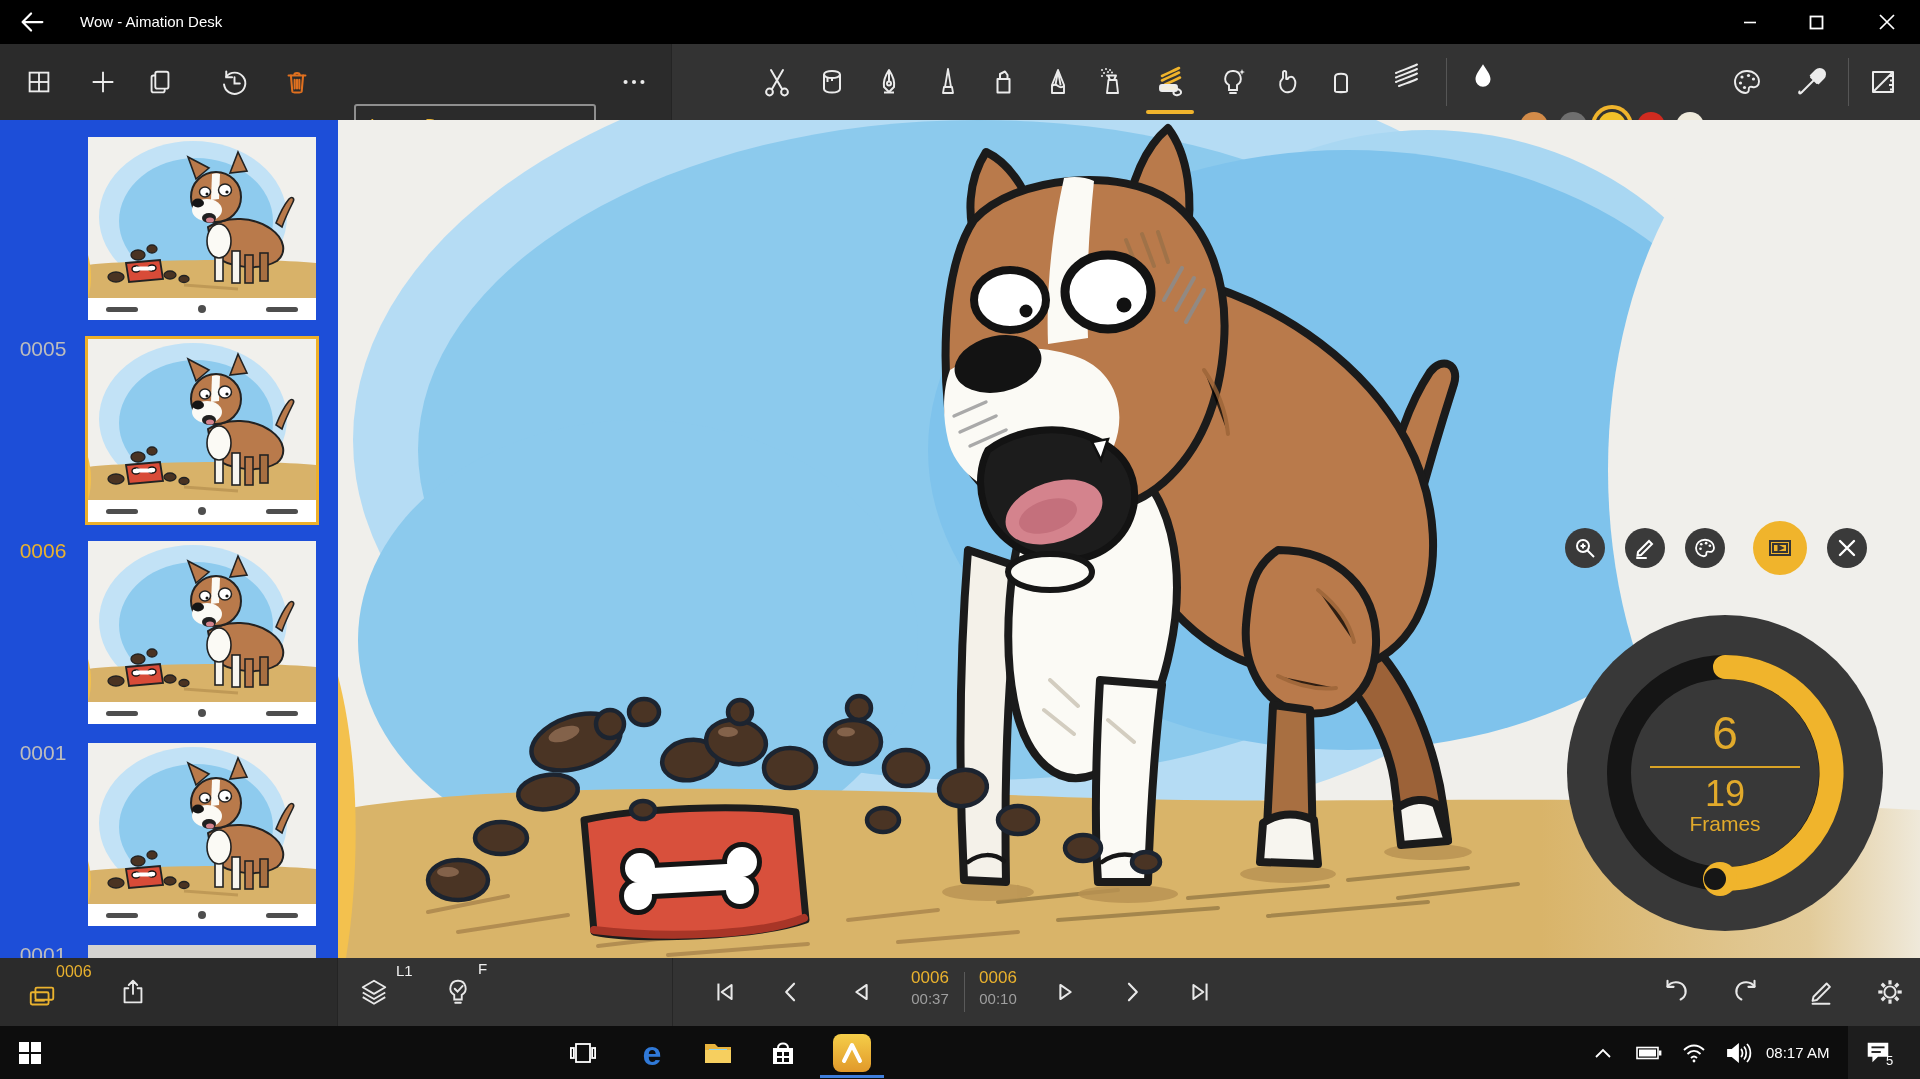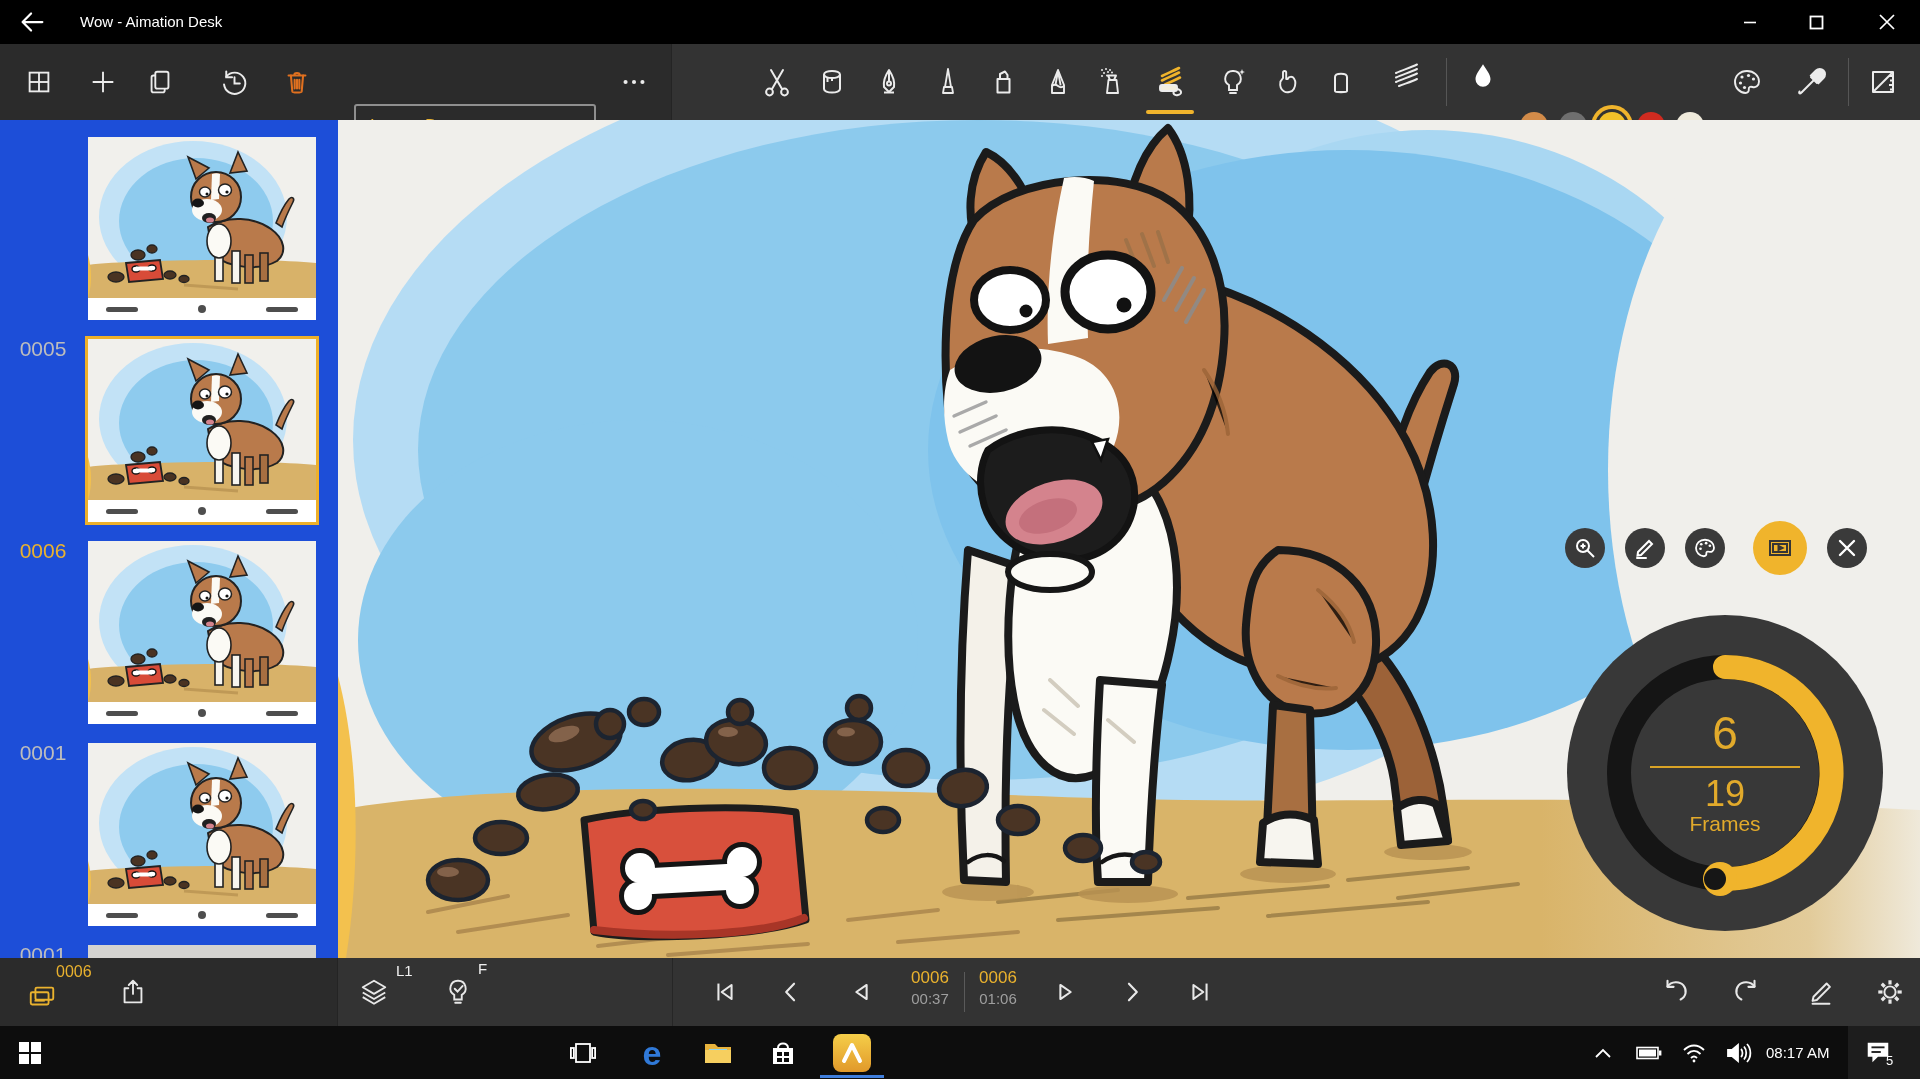--- a/index.html
+++ b/index.html
@@ -643,21 +643,21 @@
         <path d="M22,8.5 L11,16 L22,23.5 Z"></path>
       </svg>
   </div>
   <div class="abs time-stack" style="left:897px">
     <div class="time-frame">0006</div>
     <div class="time-clock">00:37</div>
   </div>
   <div class="abs" style="left:964px;top:14px;width:1px;height:40px;background:#5a5a5a"></div>
   <div class="abs time-stack" style="left:965px">
     <div class="time-frame">0006</div>
-    <div class="time-clock">01:06</div>
+    <div class="time-clock">00:10</div>
   </div>
   <div class="abs ico bbtn" style="left:1044px">
     <svg width="30" height="30" viewBox="0 0 32 32" fill="none" stroke="currentColor" stroke-width="2.2" stroke-linejoin="round">
         <path d="M10,8.5 L21,16 L10,23.5 Z"></path>
       </svg>
   </div>
   <div class="abs ico bbtn" style="left:1110px">
     <svg width="28" height="28" viewBox="0 0 32 32" fill="none" stroke="currentColor" stroke-width="2.4" stroke-linecap="round" stroke-linejoin="round">
         <path d="M12.5,6.5 L21.5,16 L12.5,25.5"></path>
       </svg>

